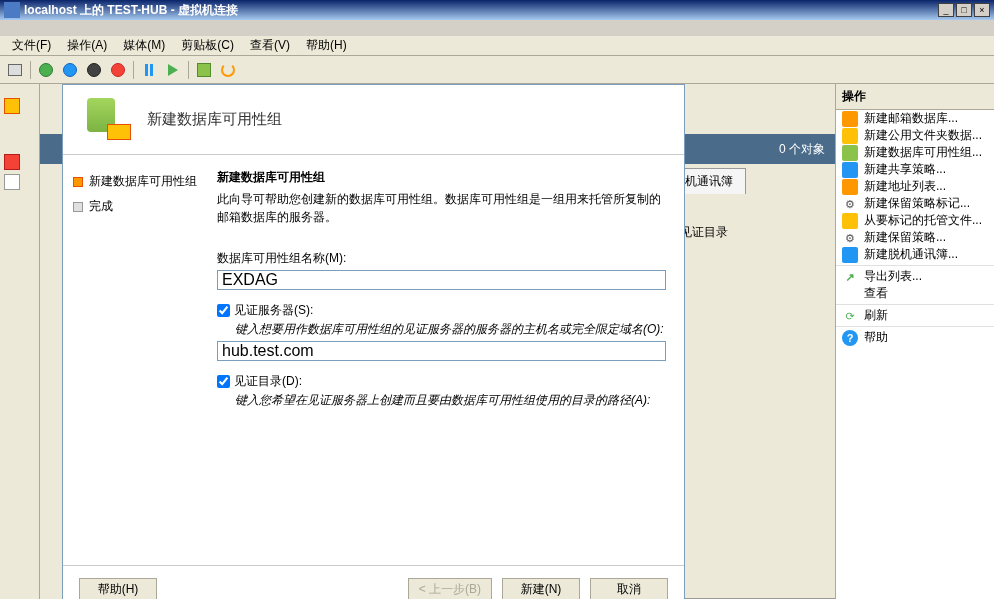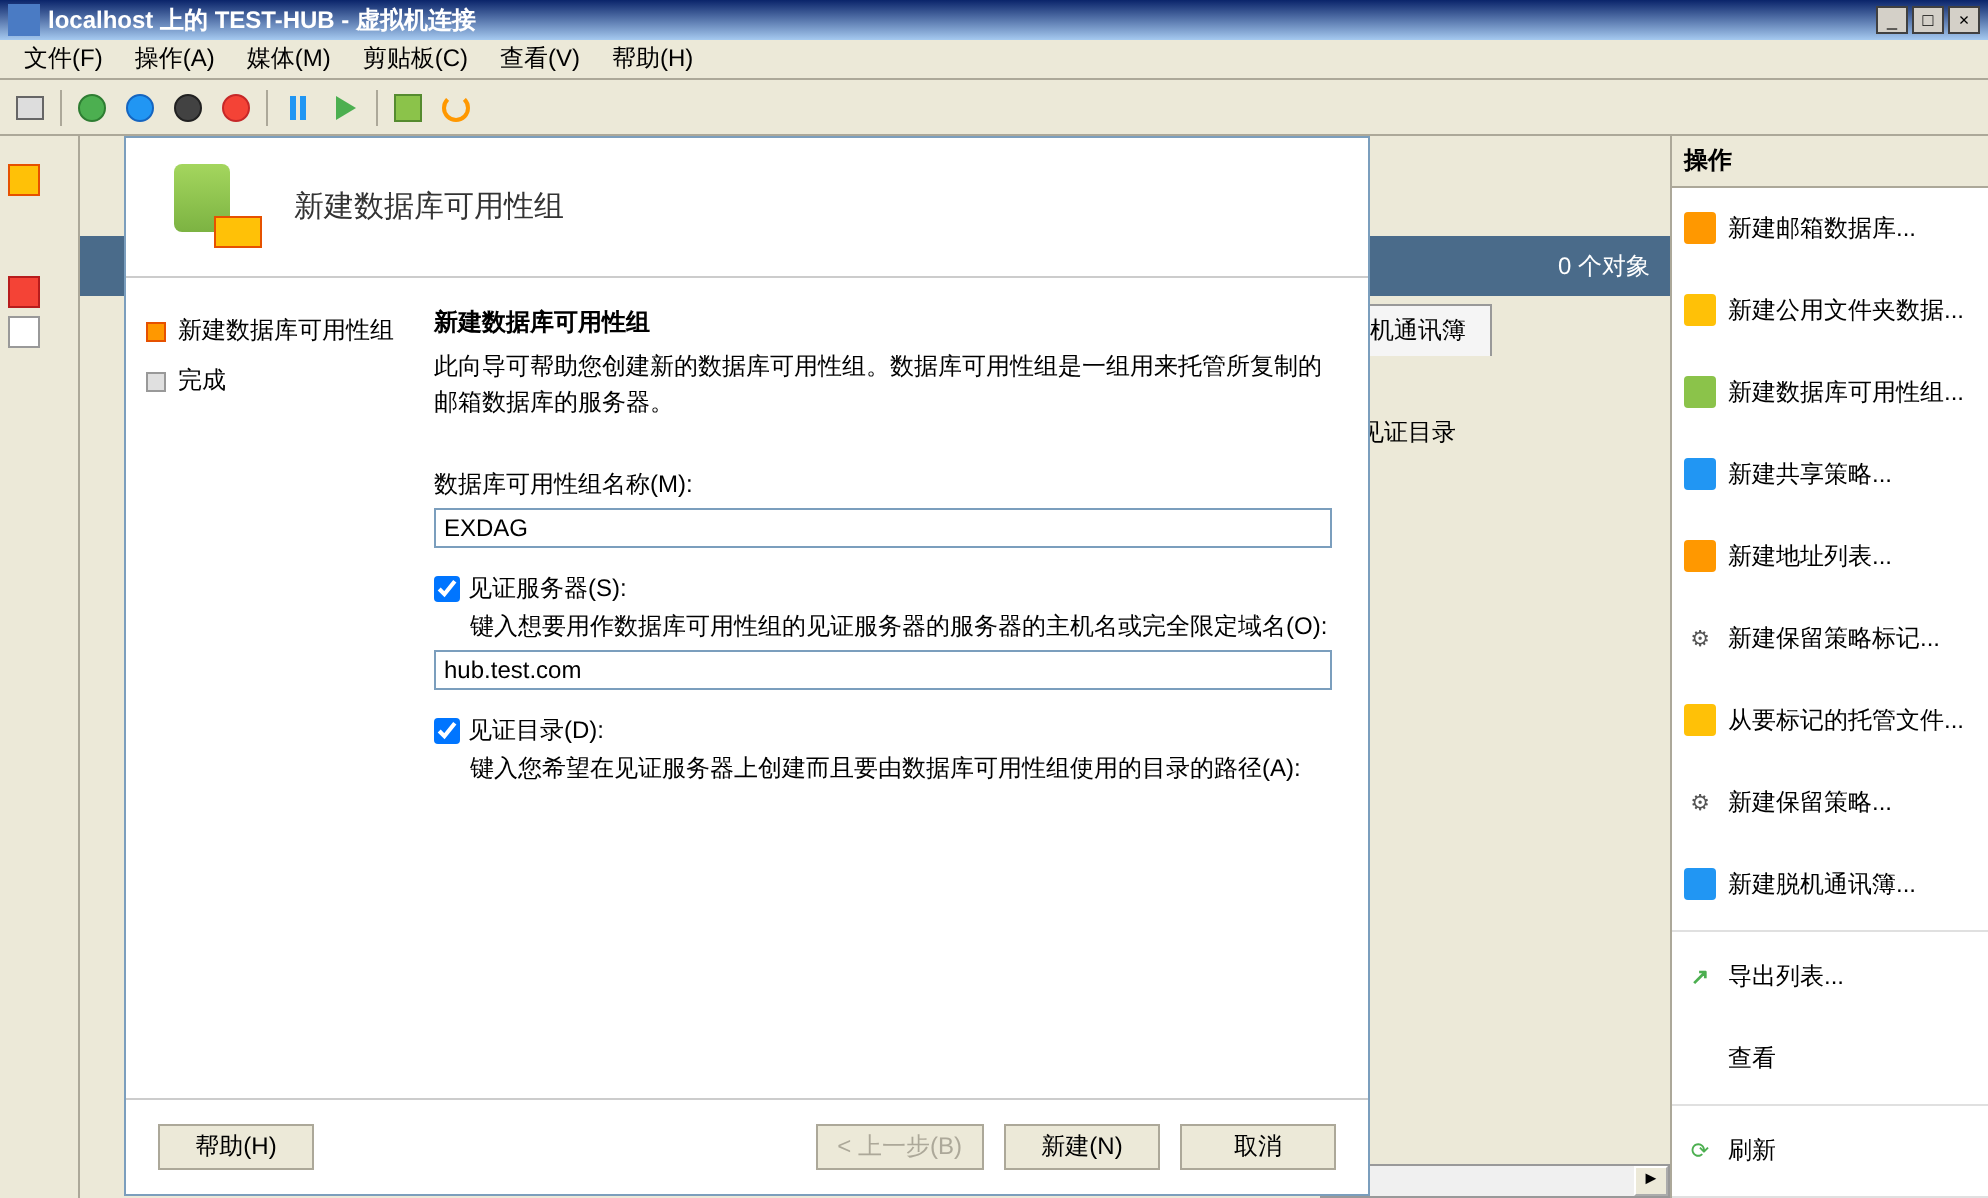--- a/index.html
+++ b/index.html
@@ -6,21 +6,21 @@
     body { background: #d4d0c8; width: 994px; height: 599px; overflow: hidden; }
     
     
     .titlebar { background: linear-gradient(#0a246a, #a6caf0); color: #fff; height: 20px; display: flex; align-items: center; padding: 0 4px; }
     .titlebar-icon { width: 16px; height: 16px; background: #4a7bc4; margin-right: 4px; }
     .titlebar-text { flex: 1; font-weight: bold; }
     .titlebar-btns { display: flex; gap: 2px; }
     .titlebar-btn { width: 16px; height: 14px; background: #d4d0c8; border: 1px solid #404040; font-size: 9px; text-align: center; line-height: 12px; color: #000; }
     
     
-    .menubar { background: #ece9d8; height: 20px; display: flex; align-items: center; padding: 0 4px; border-bottom: 1px solid #aca899; }
+    .menubar { background: #ece9d8; height: 20px; display: flex; align-items: center; padding: 0 4px; border-bottom: 1px solid #aca899; margin-top: 16px; }
     .menu-item { padding: 2px 8px; cursor: default; }
     
     
     .toolbar { background: #ece9d8; height: 28px; display: flex; align-items: center; padding: 0 4px; gap: 2px; border-bottom: 1px solid #aca899; }
     .tool-btn { width: 22px; height: 22px; display: flex; align-items: center; justify-content: center; }
     .tool-sep { width: 1px; height: 18px; background: #aca899; margin: 0 2px; }
     .circle-icon { width: 14px; height: 14px; border-radius: 50%; border: 1.5px solid #555; }
     .circle-green { background: #4caf50; border-color: #2e7d32; }
     .circle-blue { background: #2196f3; border-color: #1565c0; }
     .circle-red { background: #f44336; border-color: #c62828; }
@@ -56,34 +56,34 @@
     .dlg-body { flex: 1; display: flex; }
     .dlg-nav { width: 150px; padding: 14px 10px; }
     .nav-item { padding: 4px 0; display: flex; align-items: center; gap: 6px; }
     .nav-bullet { width: 10px; height: 10px; }
     .bullet-active { background: #ff9800; border: 1px solid #e65100; }
     .bullet-inactive { background: #e0e0e0; border: 1px solid #999; }
     .dlg-content { flex: 1; padding: 14px 18px 14px 4px; }
     .section-title { font-weight: bold; margin-bottom: 4px; }
     .section-desc { margin-bottom: 24px; line-height: 1.5; }
     .field-label { margin-bottom: 3px; }
-    .field-hint { margin: 2px 0 3px 18px; line-height: 1.4; }
-    .text-input { width: 100%; height: 20px; border: 1px solid #7b9ebd; padding: 2px 4px; font-family: inherit; font-size: 12px; margin-bottom: 12px; background: #fff; }
+    .field-hint { margin: 2px 0 3px 18px; line-height: 1.4; font-style: italic; }
+    .text-input { width: 100%; height: 20px; border: 1px solid #7b9ebd; padding: 2px 4px; font-family: inherit; font-size: 16px; margin-bottom: 12px; background: #fff; }
     .checkbox-row { display: flex; align-items: center; gap: 4px; margin-bottom: 2px; }
     .checkbox-row input { width: 13px; height: 13px; }
     .dlg-footer { height: 48px; border-top: 1px solid #ccc; display: flex; align-items: center; padding: 0 16px; gap: 10px; }
     .dlg-footer-spacer { flex: 1; }
     .btn { min-width: 78px; height: 23px; background: #ece9d8; border: 1px solid #aca899; cursor: default; font-size: 12px; padding: 0 10px; }
     .btn:disabled { color: #aca899; }
     
     
     .actions-header { background: #ece9d8; border-bottom: 1px solid #aca899; padding: 4px 6px; font-weight: bold; }
     .actions-section { background: linear-gradient(#2b5797, #1e3a5f); color: #fff; padding: 4px 6px; font-weight: bold; }
     .actions-list { flex: 1; background: #fff; overflow: auto; }
-    .action-item { display: flex; align-items: flex-start; gap: 6px; padding: 12px 6px; cursor: default; }
+    .action-item { display: flex; align-items: flex-end; gap: 6px; padding: 0 6px; cursor: default; }
     .action-icon { width: 16px; height: 16px; flex-shrink: 0; display: flex; align-items: center; justify-content: center; font-size: 11px; }
     .ai-orange { background: #ff9800; border-radius: 2px; }
     .ai-yellow { background: #ffc107; border-radius: 2px; }
     .ai-green { background: #8bc34a; border-radius: 2px; }
     .ai-blue { background: #2196f3; border-radius: 2px; }
     .ai-gear { background: transparent; color: #555; }
     .ai-export { background: transparent; color: #4caf50; font-weight: bold; }
     .ai-help { background: #2196f3; color: #fff; border-radius: 50%; font-weight: bold; }
     .actions-sep { height: 1px; background: #e0e0e0; margin: 2px 0; }
   </style>

